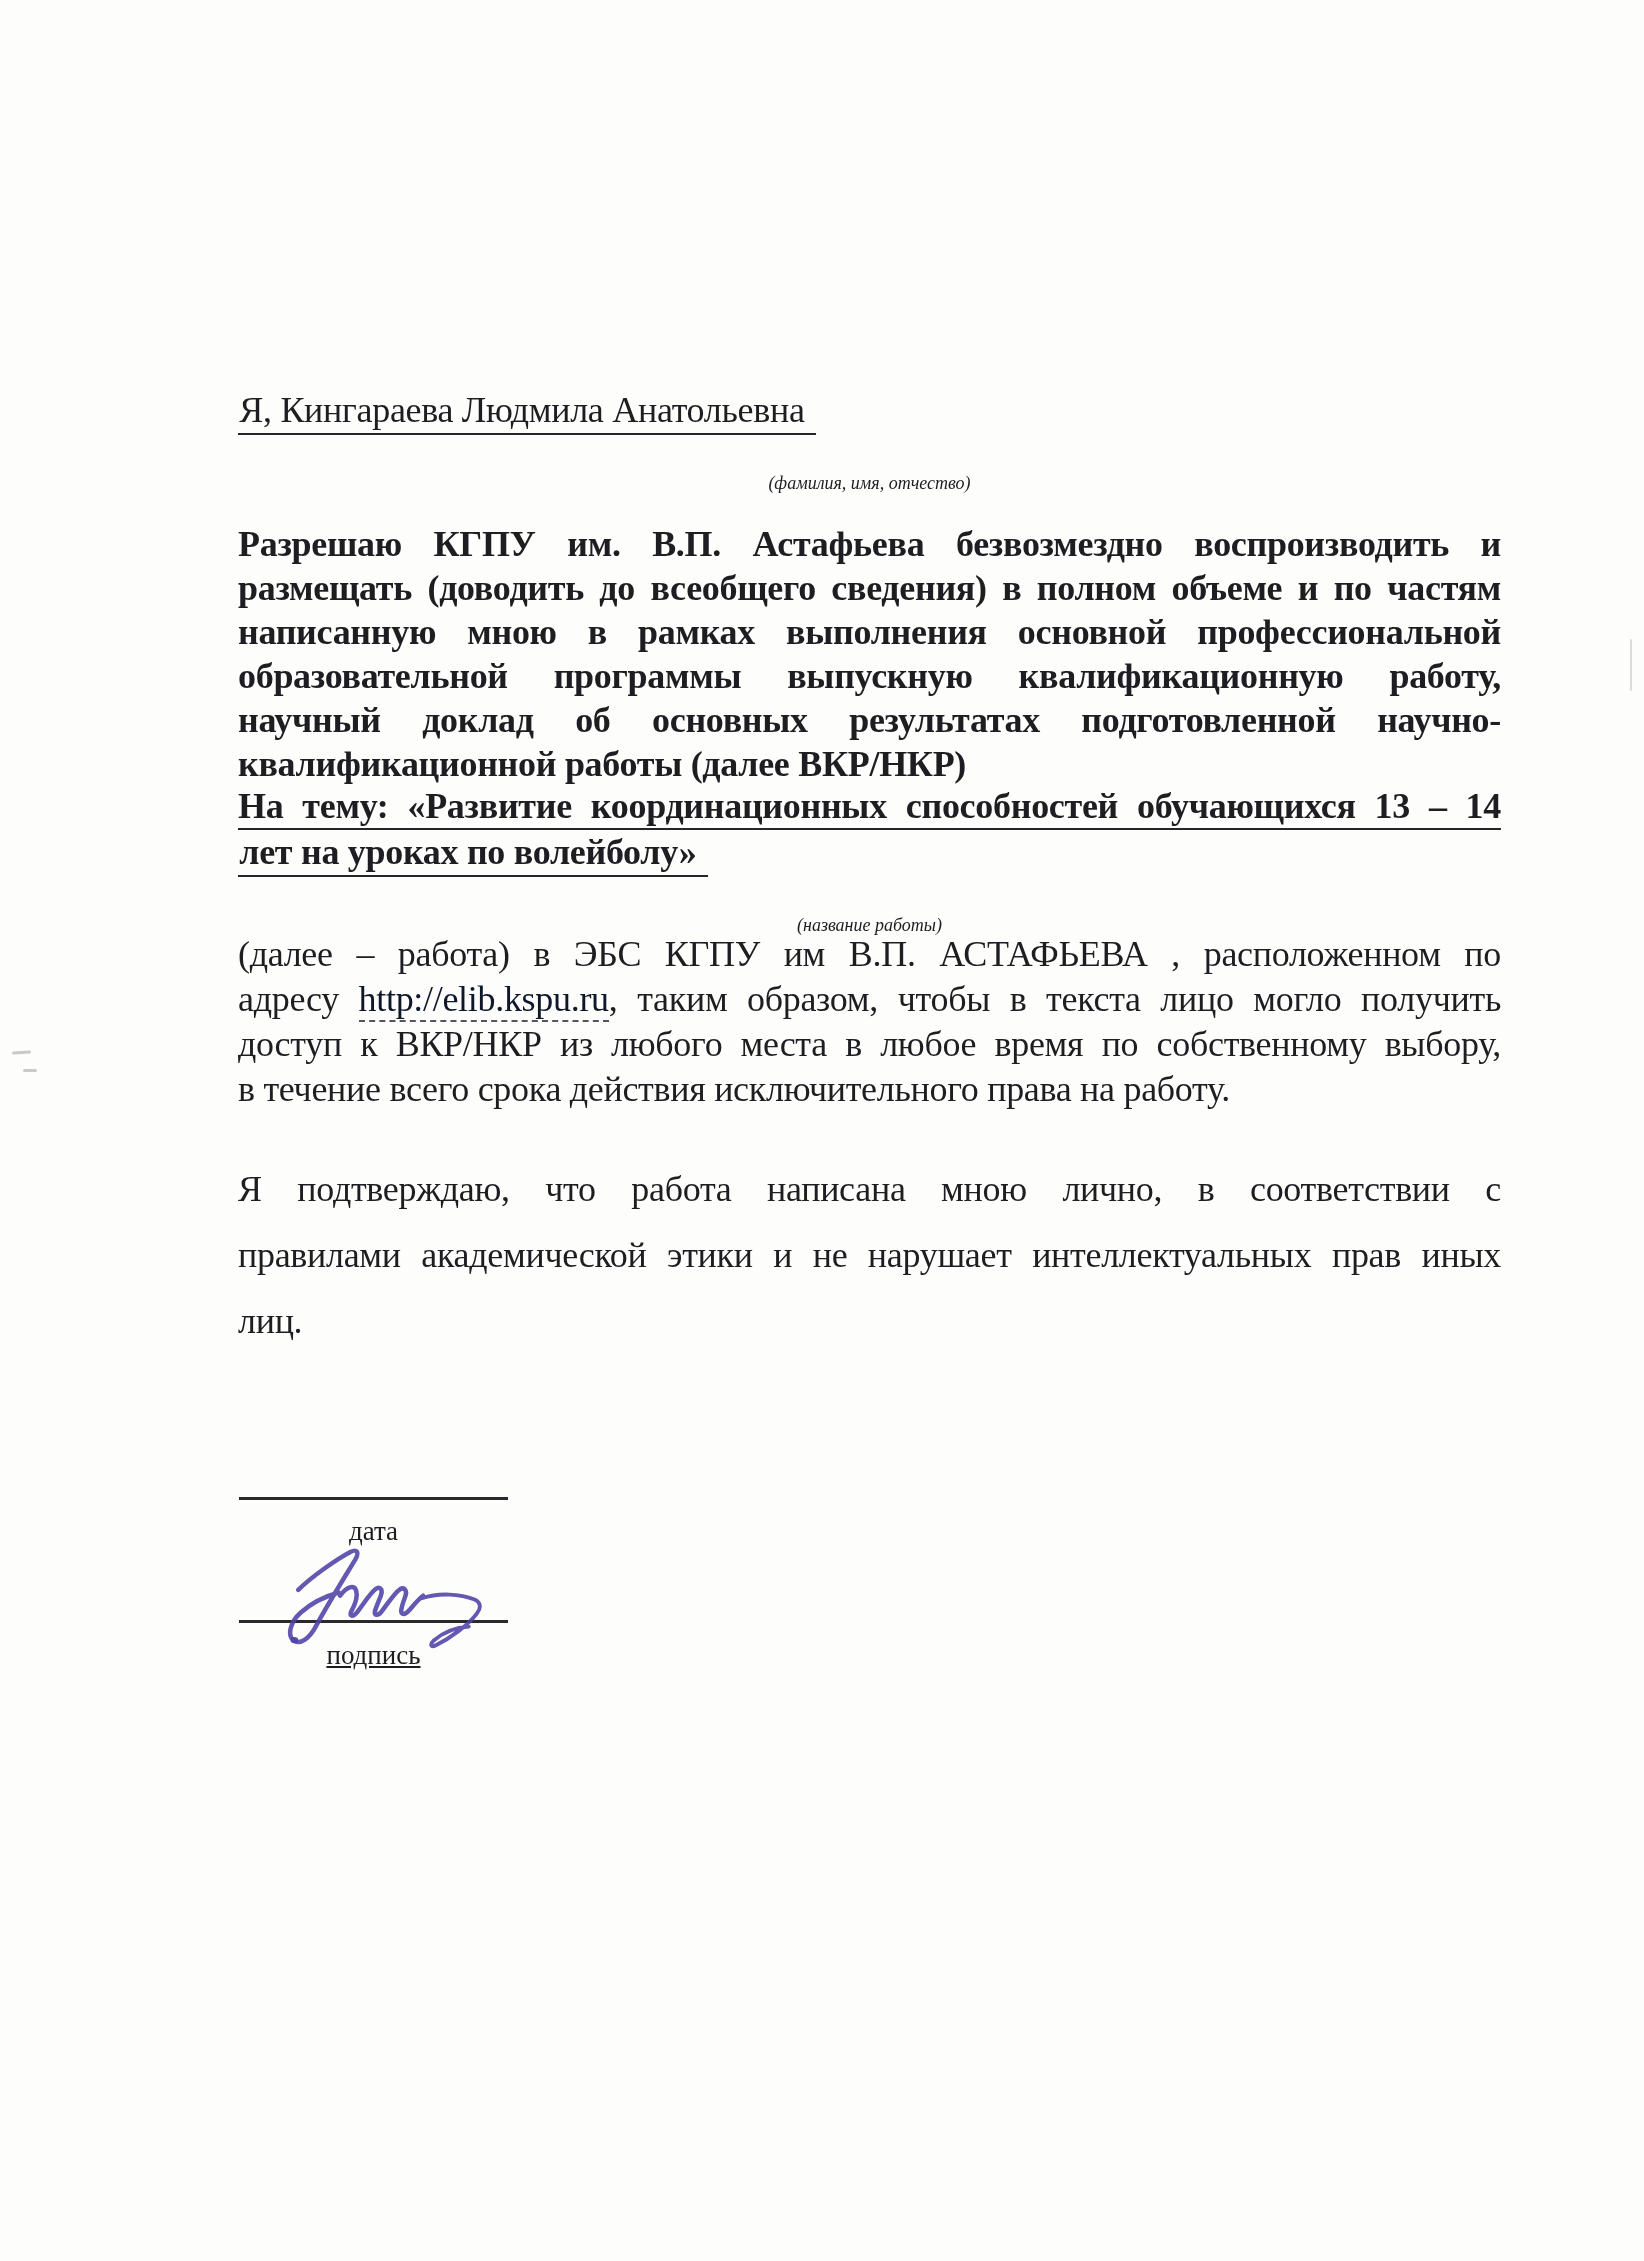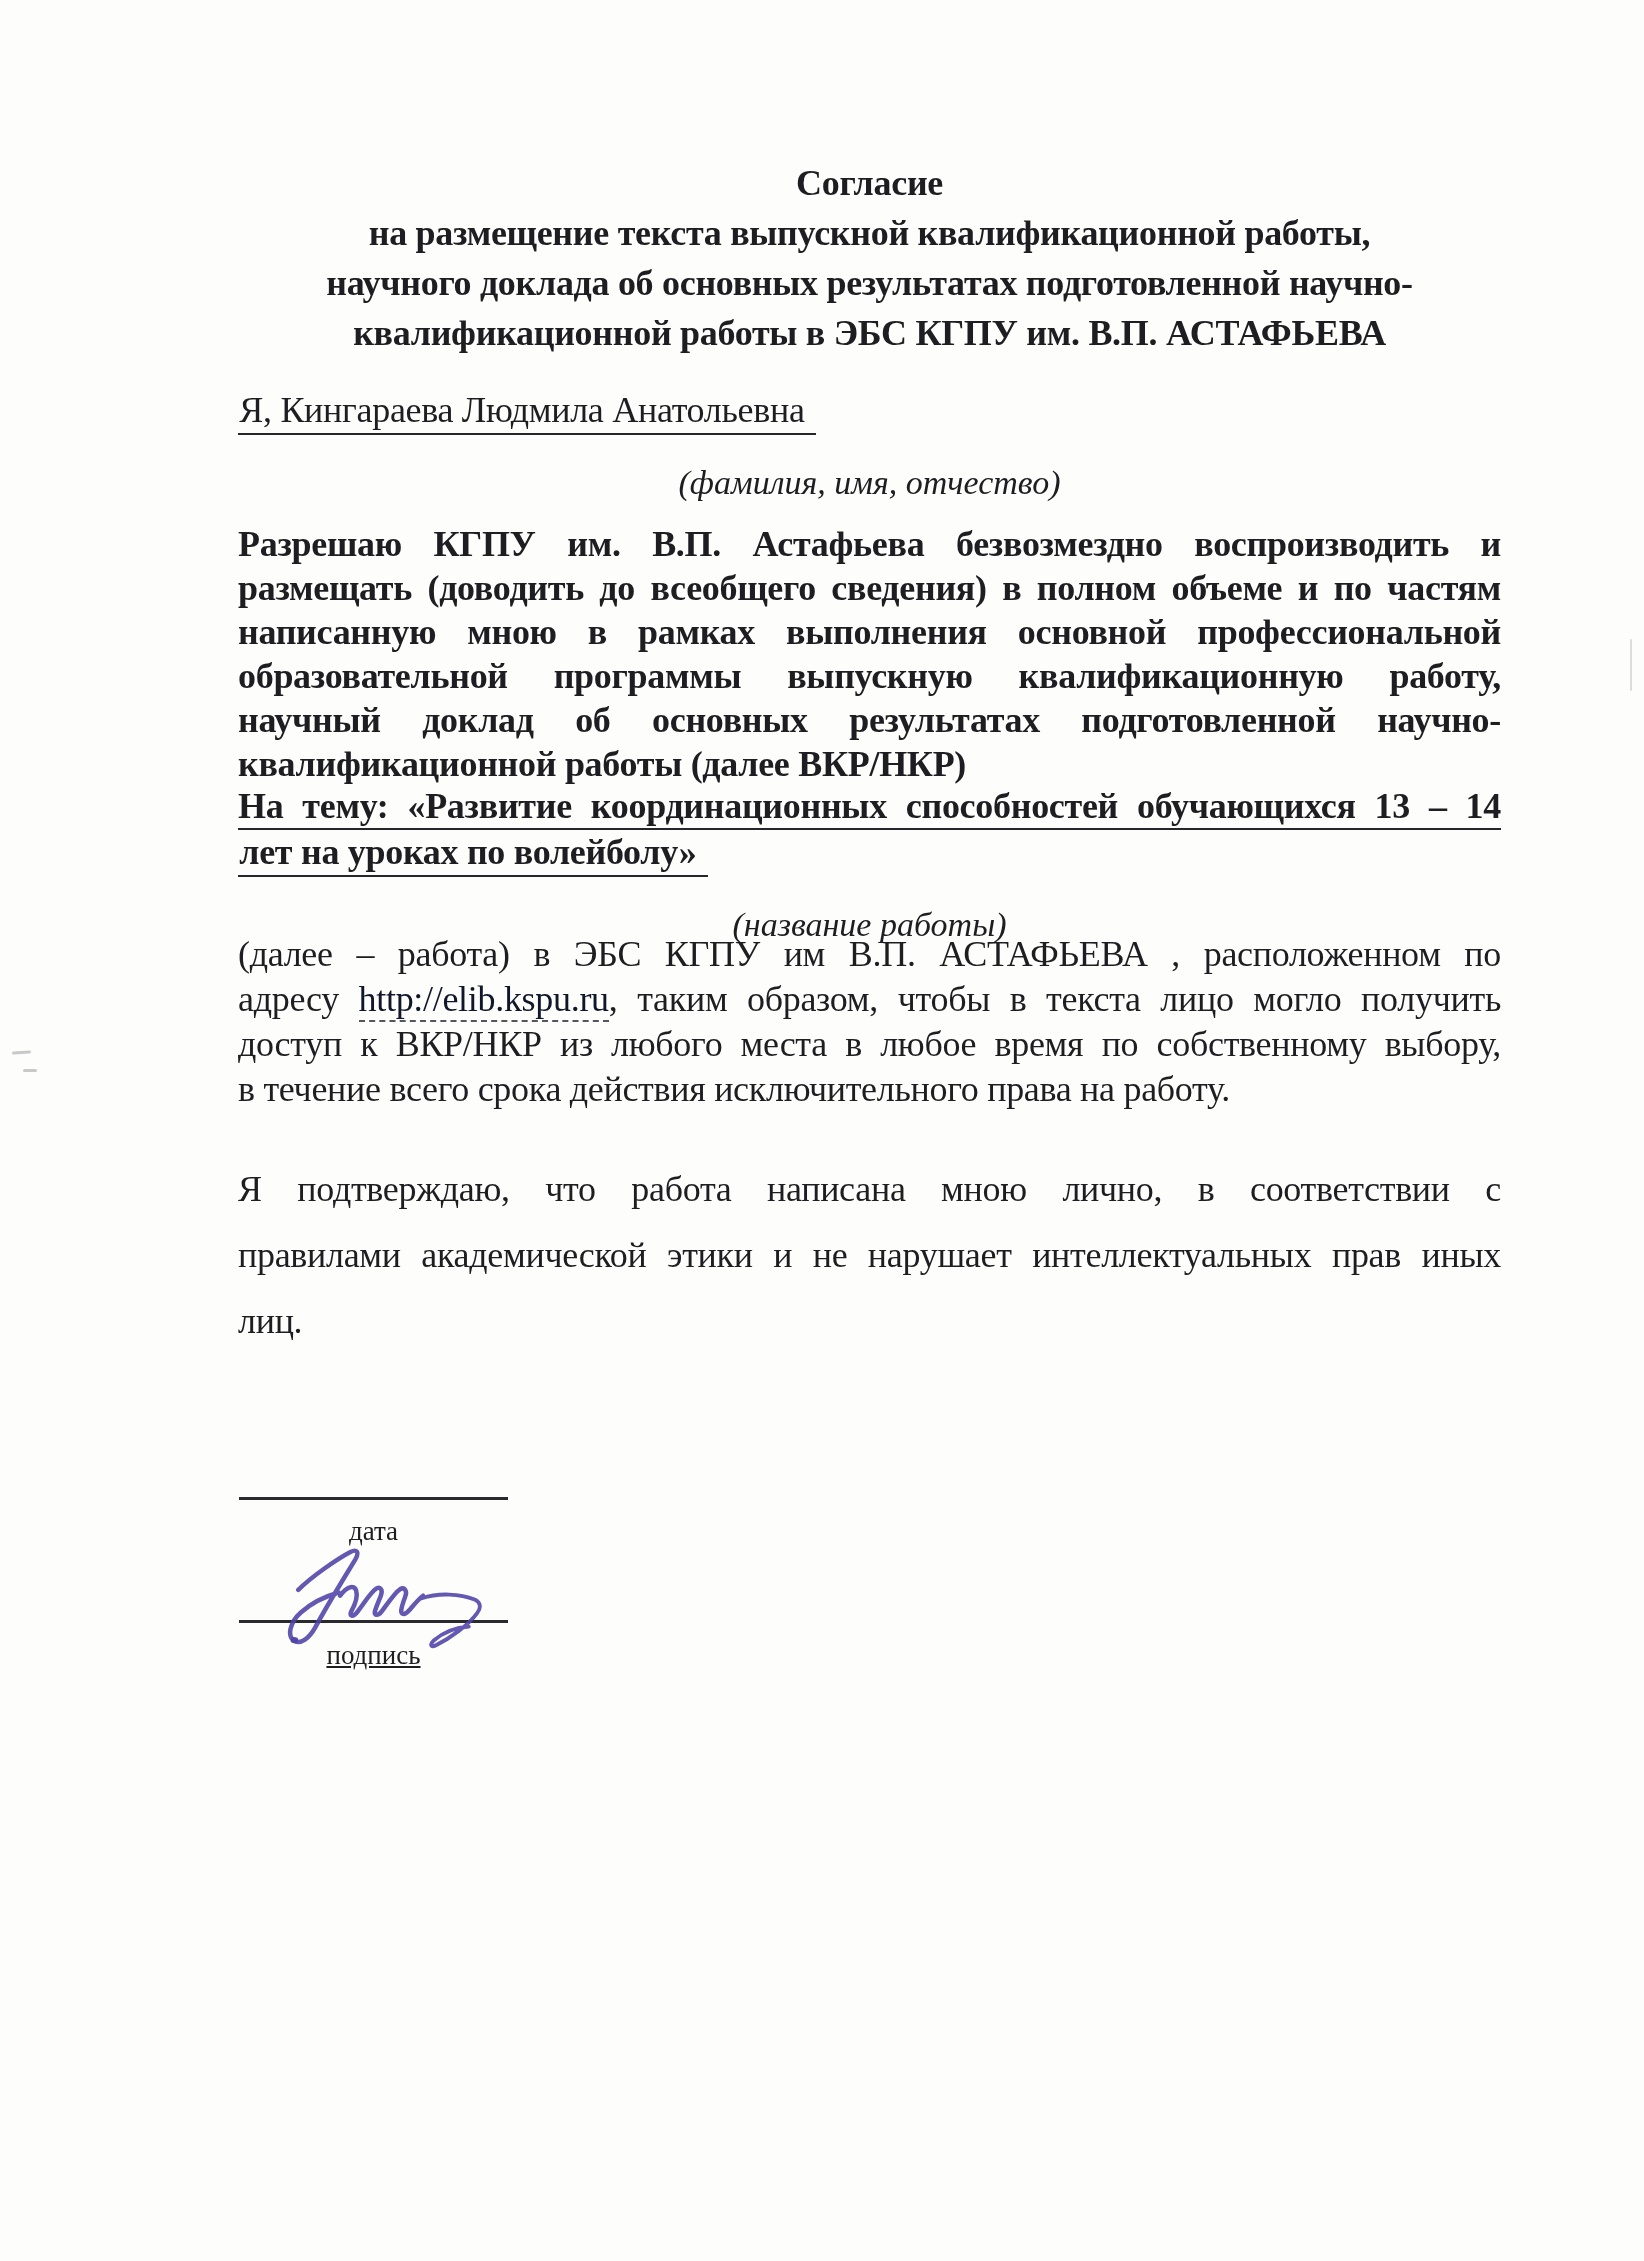--- a/index.html
+++ b/index.html
@@ -16,39 +16,33 @@
   .txt{font-size:36px;letter-spacing:-0.3px;}
   .bold{font-weight:bold;}
   .center{text-align:center;}
   .title-block{line-height:50px;}
   .lh68{line-height:44px;}
   .jl{text-align:justify;text-align-last:justify;}
   .left{text-align:left;text-align-last:left;}
   .pline68{height:44px;font-weight:bold;}
   .pline70{height:45px;line-height:45px;}
   .pline103{height:66px;line-height:66px;}
-  .small-italic{font-size:34px;font-style:italic;letter-spacing:0;}
+  .small-italic{font-size:18px;font-style:italic;letter-spacing:0;}
   .sig-label{font-size:27px;letter-spacing:0;}
   .uline-span{display:inline-block;border-bottom:2.6px solid #26262a;padding:0 11.6px 1.3px 1.3px;}
   .uline-div{border-bottom:2.6px solid #26262a;}
   .hline{border-top:3.2px solid #2a2a2e;height:0;}
   .weblink{color:#0f172a;border-bottom:2.6px dashed #55555e;padding-bottom:1.3px;}
   .speck{position:absolute;background:#c9c9c9;border-radius:1.9px;}
 </style>
 </head>
 <body>
 
 <div class="page">
 
-  <div class="abs col txt bold center title-block" style="top:158px;">
-    <div>Согласие</div>
-    <div>на размещение текста выпускной квалификационной работы,</div>
-    <div>научного доклада об основных результатах подготовленной научно-</div>
-    <div>квалификационной работы в ЭБС КГПУ им. В.П. АСТАФЬЕВА</div>
-  </div>
 
   <div class="abs col txt lh68" style="top:388px;">
     <span class="uline-span">Я, Кингараева Людмила Анатольевна</span>
   </div>
 
   <div class="abs col small-italic center" style="top:468px;line-height:30px;">(фамилия, имя, отчество)</div>
 
   <div class="abs col txt lh68" style="top:522px;">
     <div class="pline68 jl">Разрешаю КГПУ им. В.П. Астафьева безвозмездно воспроизводить и</div>
     <div class="pline68 jl">размещать (доводить до всеобщего сведения) в полном объеме и по частям</div>

